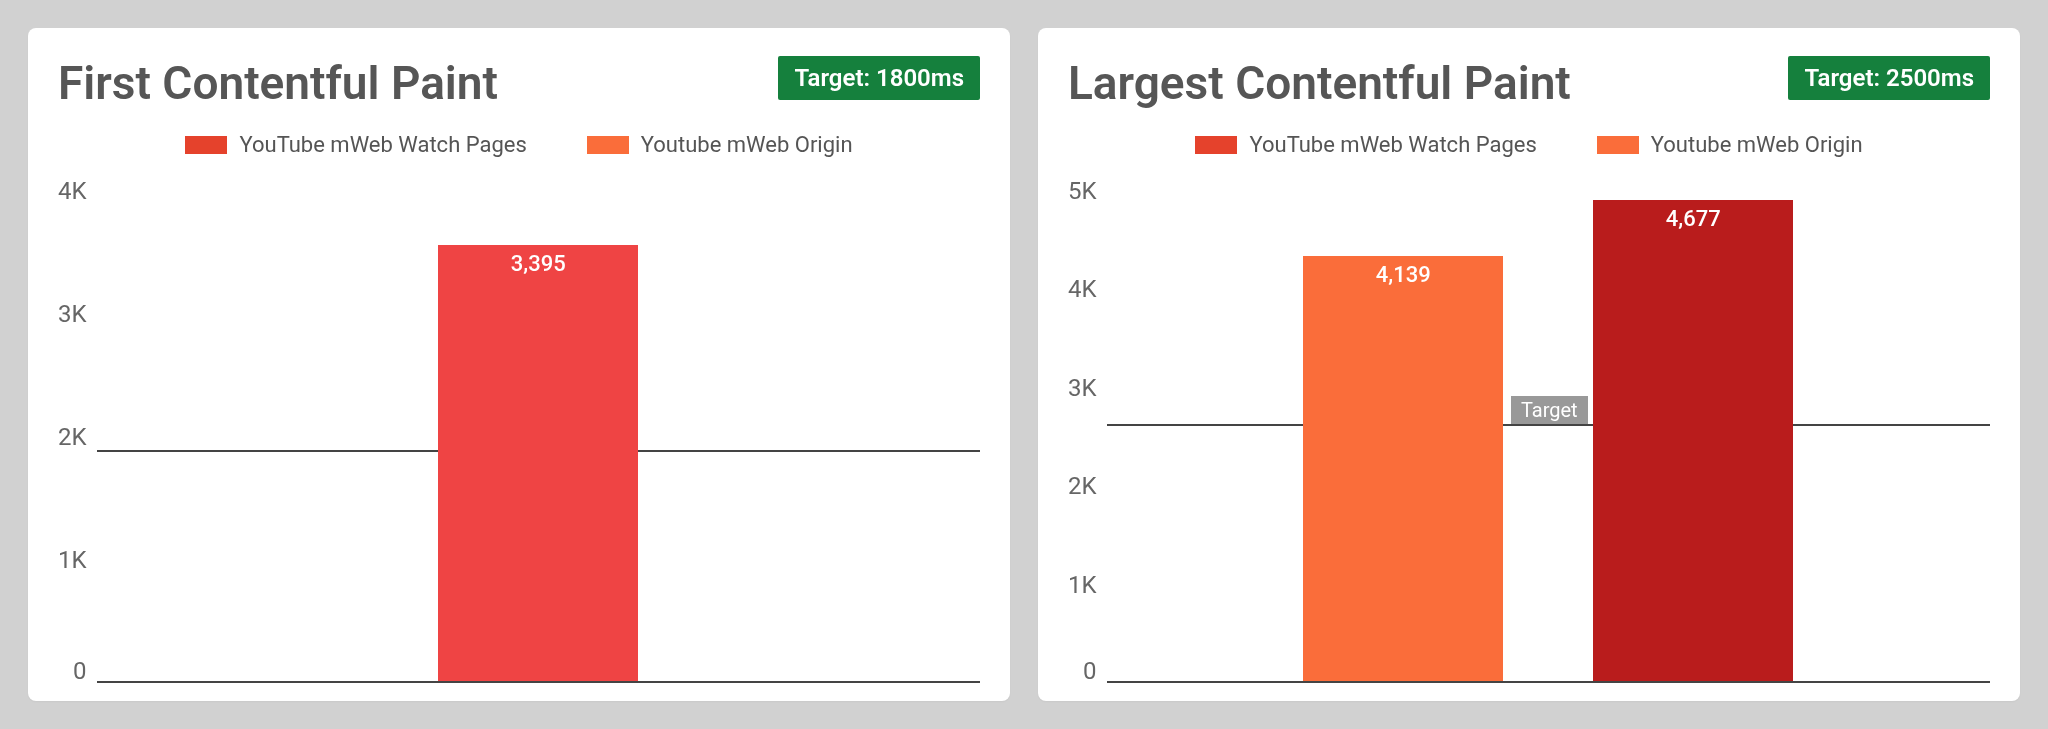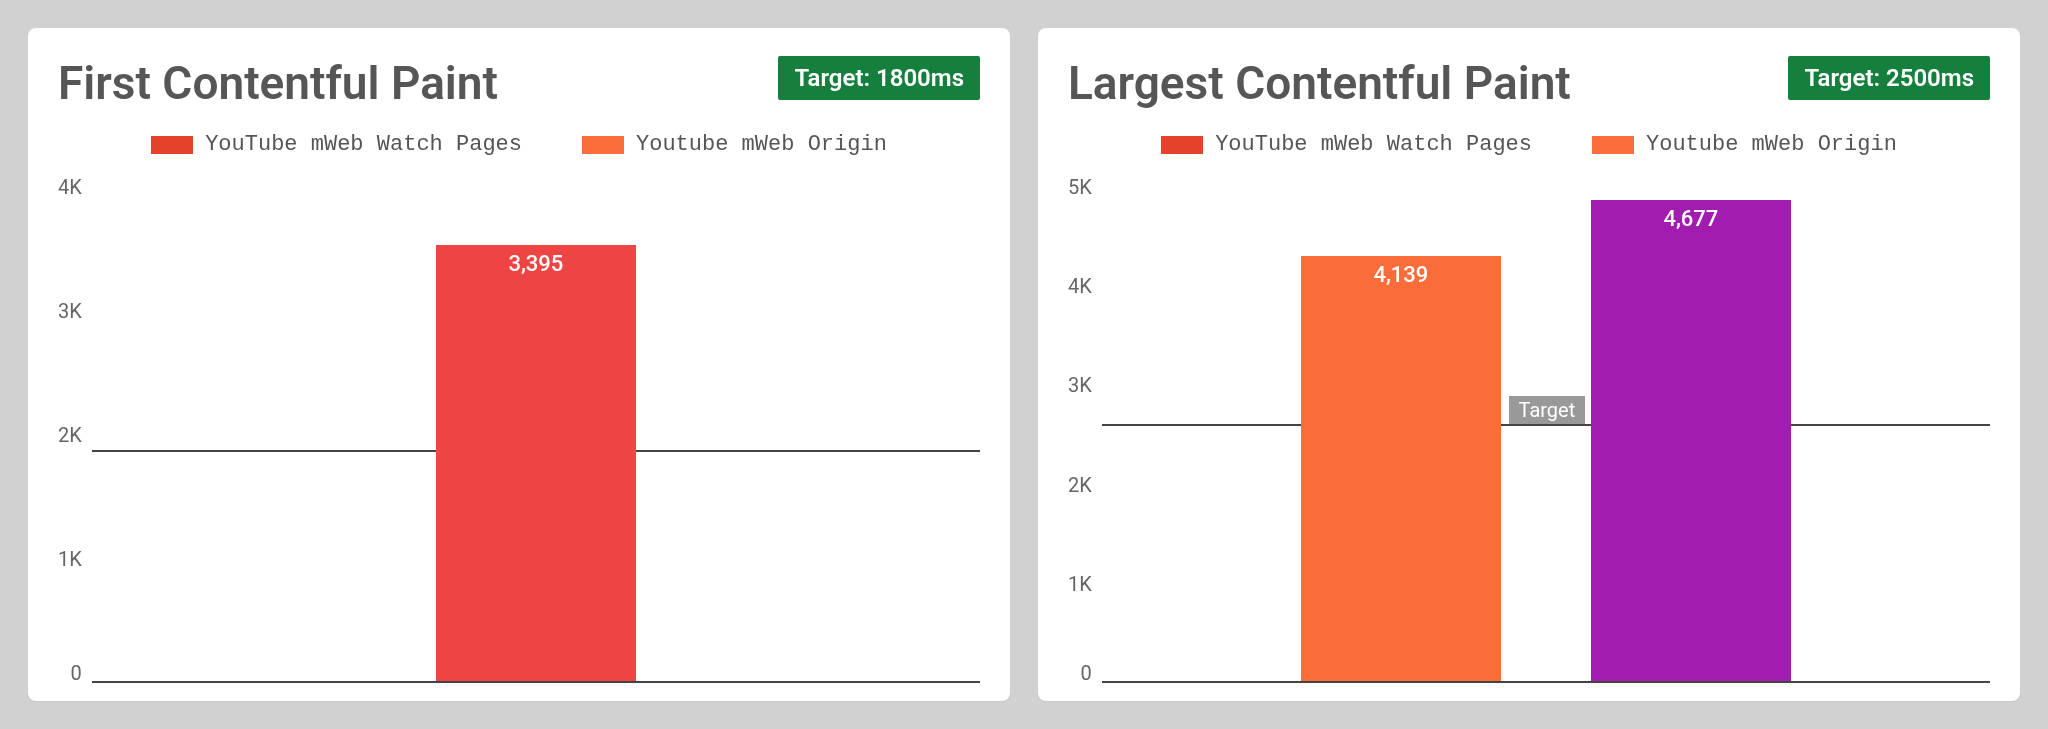--- a/index.html
+++ b/index.html
@@ -39,21 +39,20 @@
     font-weight: 600;
     padding: 8px 16px;
     border-radius: 2px;
     white-space: nowrap;
   }
   .legend {
     display: flex;
     justify-content: center;
     gap: 60px;
     margin-bottom: 10px;
-    font-family: Liberation Mono, monospace;
   }
   .legend-item {
     display: flex;
     align-items: center;
     gap: 12px;
     font-size: 22px;
     color: #555;
   }
   .swatch {
     width: 42px;
@@ -65,21 +64,21 @@
   }
   .y-axis {
     display: flex;
     flex-direction: column;
     justify-content: space-between;
     align-items: flex-end;
     padding-right: 10px;
     padding-bottom: 0;
   }
   .y-tick {
-    font-size: 20px;
+    font-size: 24px;
     color: #666;
     line-height: 1;
     transform: translateY(50%);
   }
   .y-tick:last-child { transform: translateY(0%); }
   .plot {
     flex: 1;
     position: relative;
     border-bottom: 2px solid #444;
   }
@@ -187,19 +186,19 @@
         <div class="y-tick">0</div>
       </div>
     <div class="plot">
       <div class="target-line" style="top: 50%;">
         <span class="target-label">Target</span>
       </div>
       <div class="bars">
           <div class="bar" style="height: 82.78%; background: rgb(250, 109, 58);">
             <div class="bar-label">4,139</div>
           </div>
-          <div class="bar" style="height: 93.54%; background: #a21caf;">
+          <div class="bar" style="height: 93.54%; background: #b91c1c;">
             <div class="bar-label">4,677</div>
           </div>
         </div>
     </div>
   </div>
 </div>
 
 </body></html>

